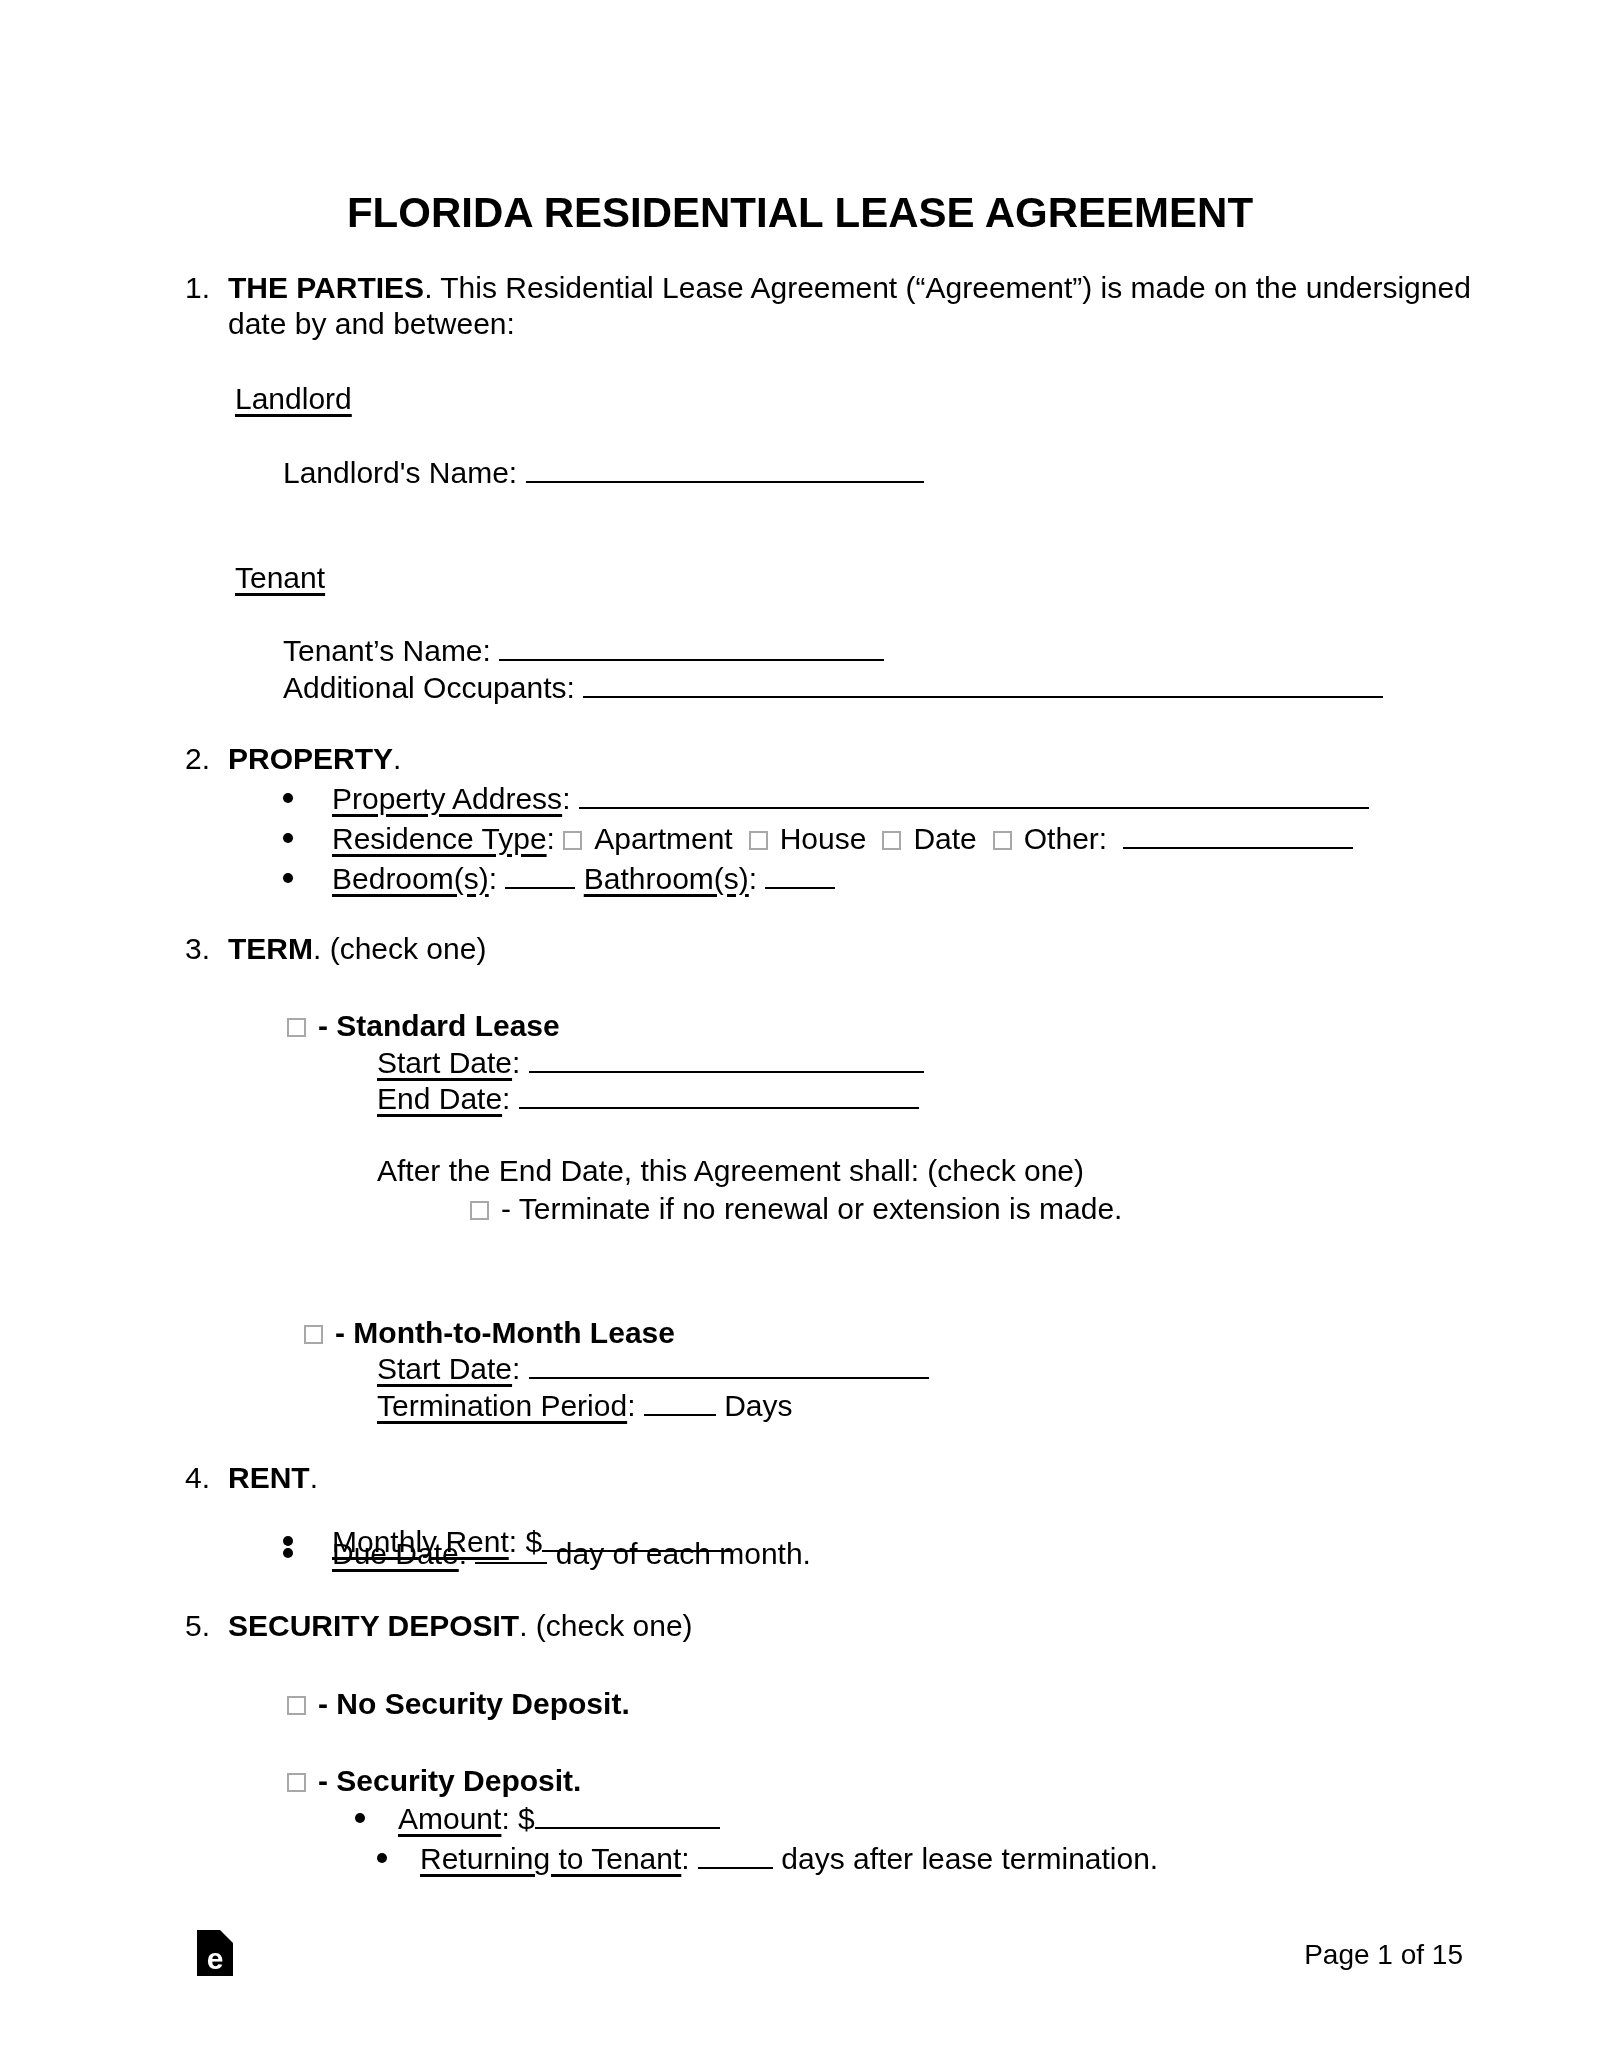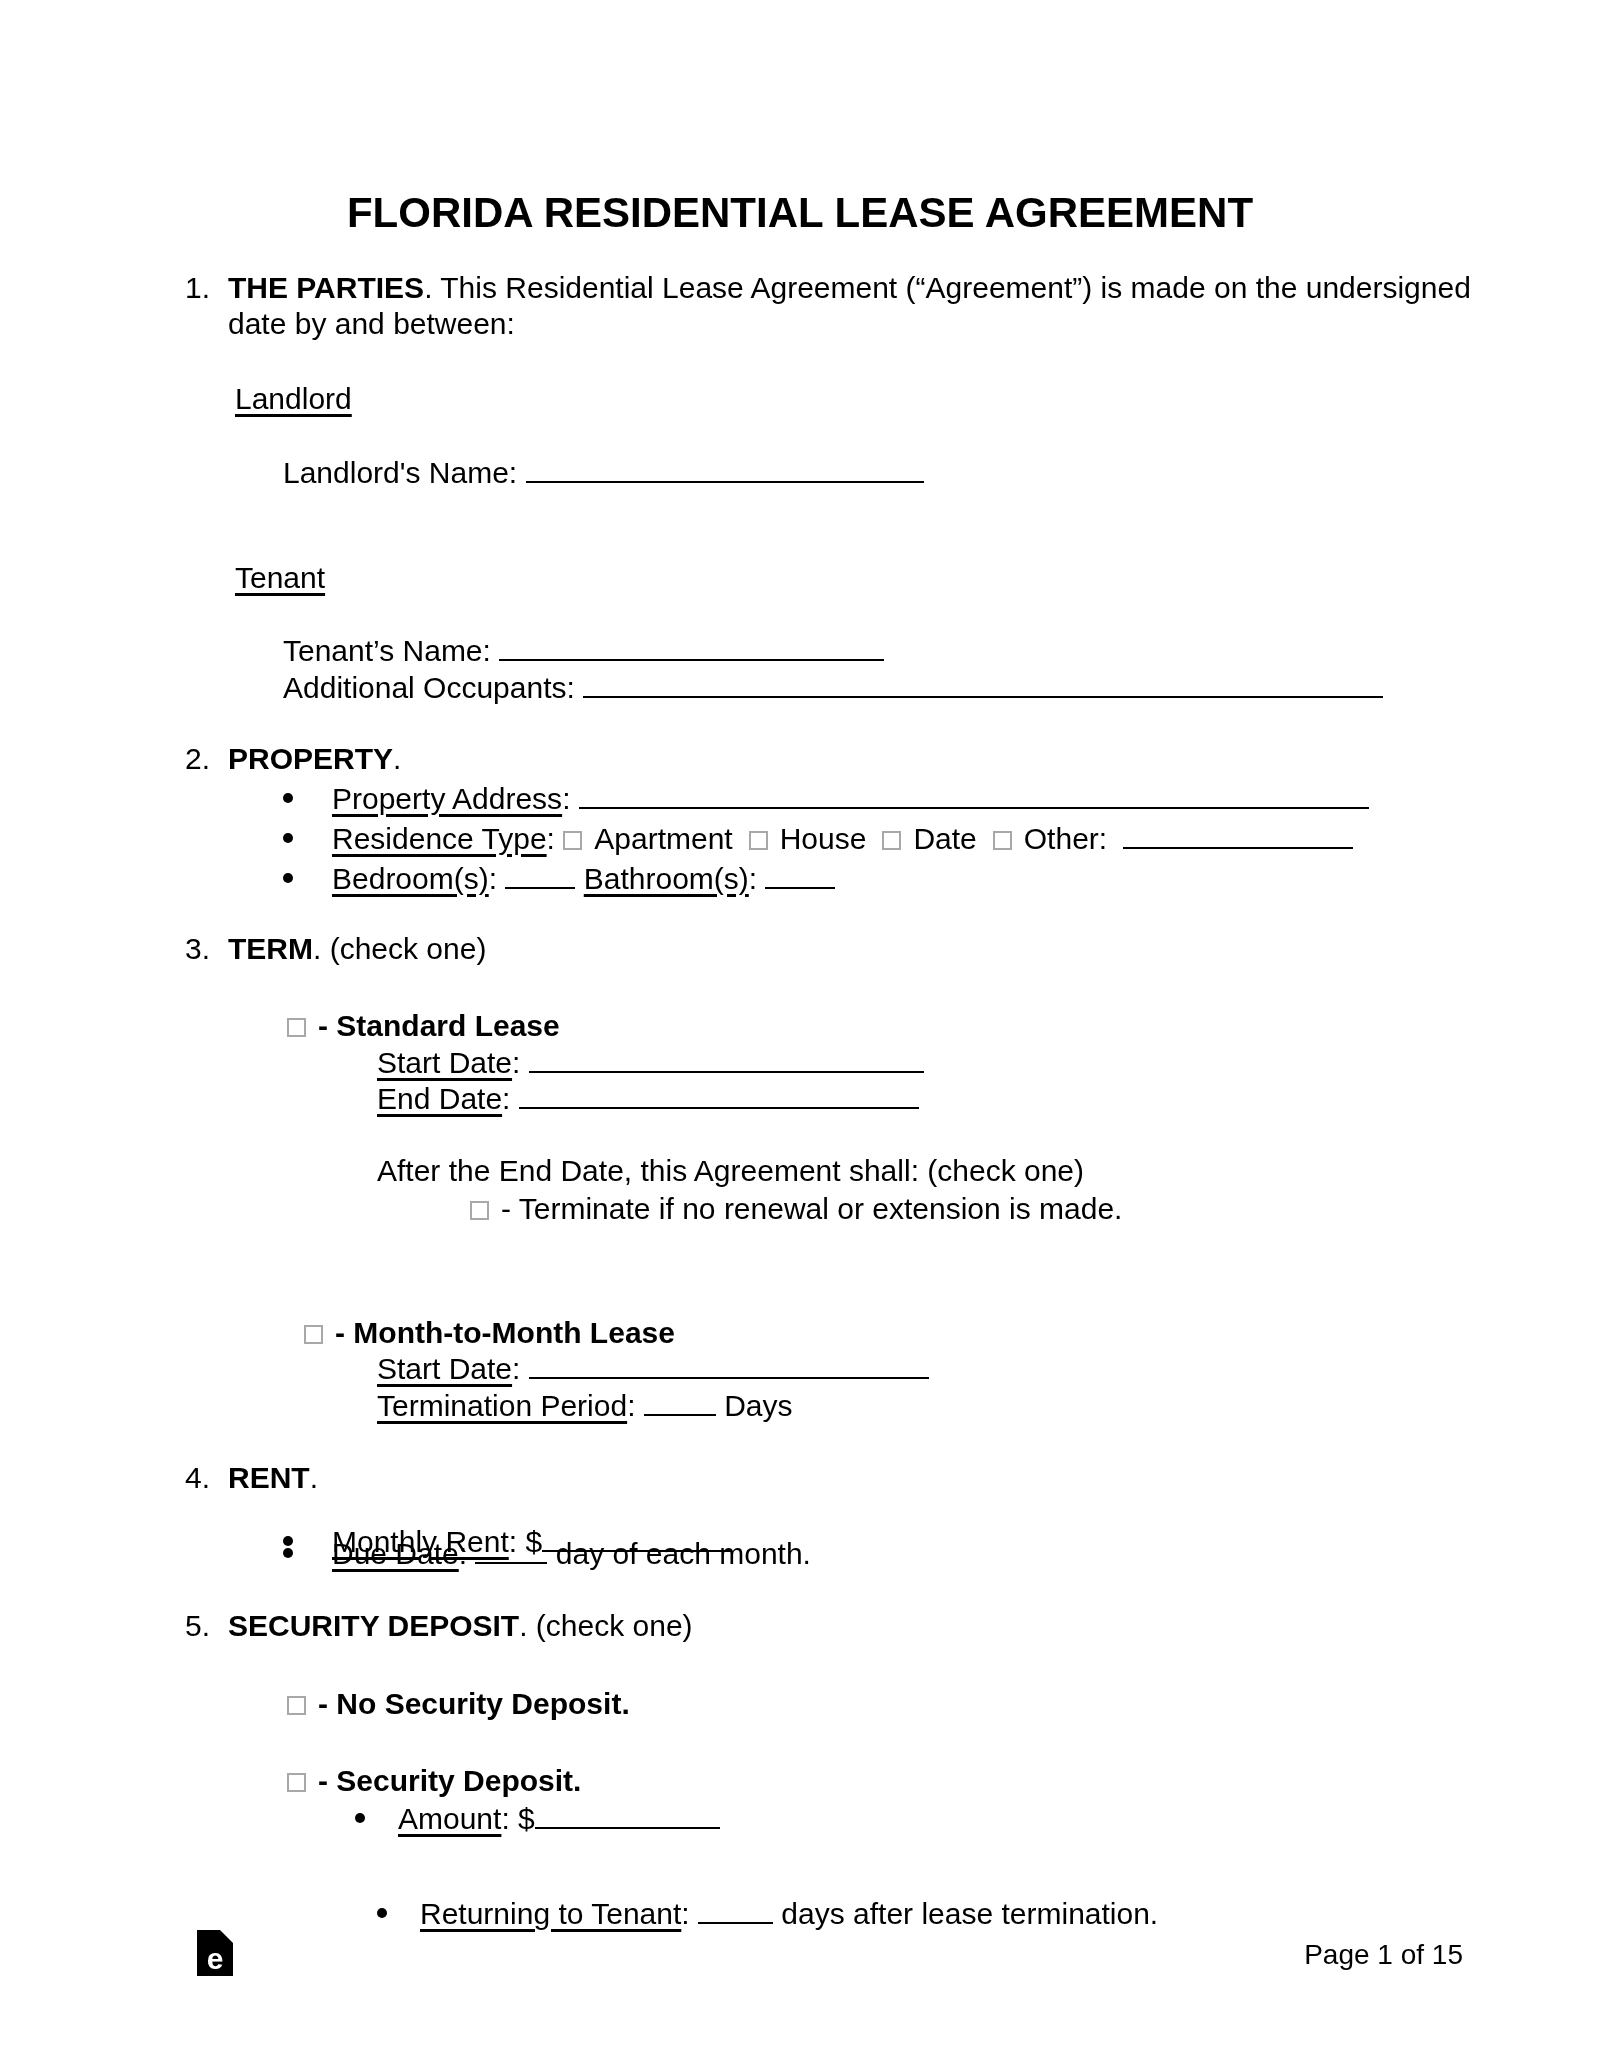--- a/index.html
+++ b/index.html
@@ -148,21 +148,21 @@
 
   <div class="row" style="left:287px;top:1763px;">
     <span class="cb"></span><span class="b">- Security Deposit.</span>
   </div>
 
   <div class="row bul2" style="left:355px;top:1801px;">
     <span class="dot"></span>
     <span class="u">Amount</span><span>:</span>
     <span>$</span><span class="blank" style="width:185px;"></span>
   </div>
-  <div class="row bul2" style="left:377px;top:1896px;">
+  <div class="row bul2" style="left:377px;top:1841px;">
     <span class="dot"></span>
     <span class="u">Returning to Tenant</span><span>:</span>
     <span class="blank" style="width:75px;"></span>
     <span>days after lease termination.</span>
   </div>
 
   <div class="logo-wrap">
     <div class="logo-body"></div>
     <div class="logo-flap"></div>
     <span class="logo-e">e</span>

